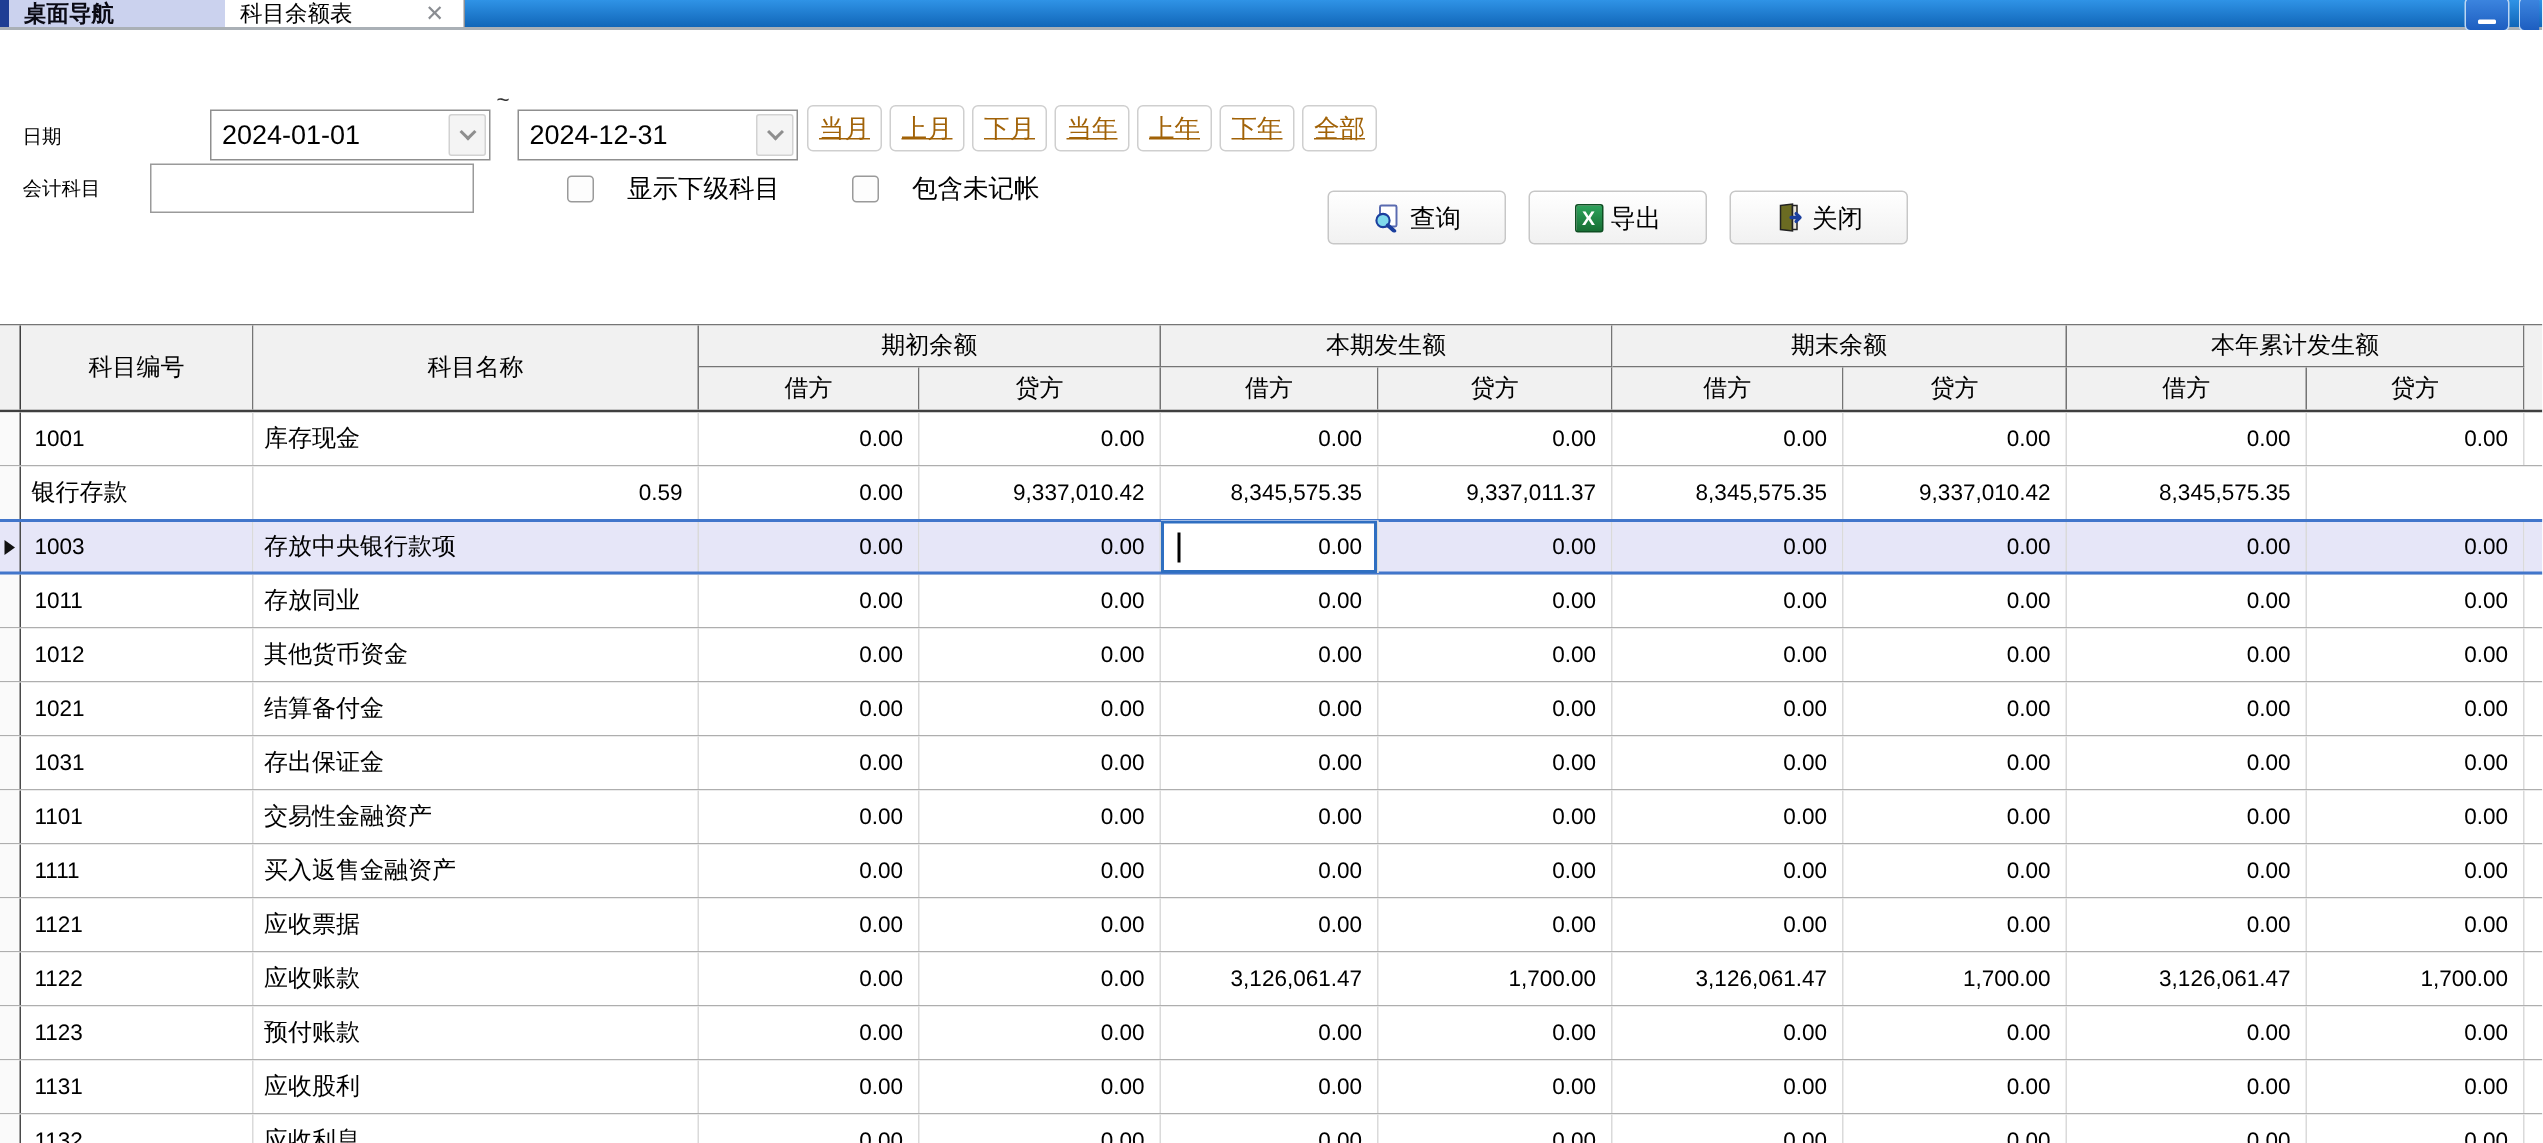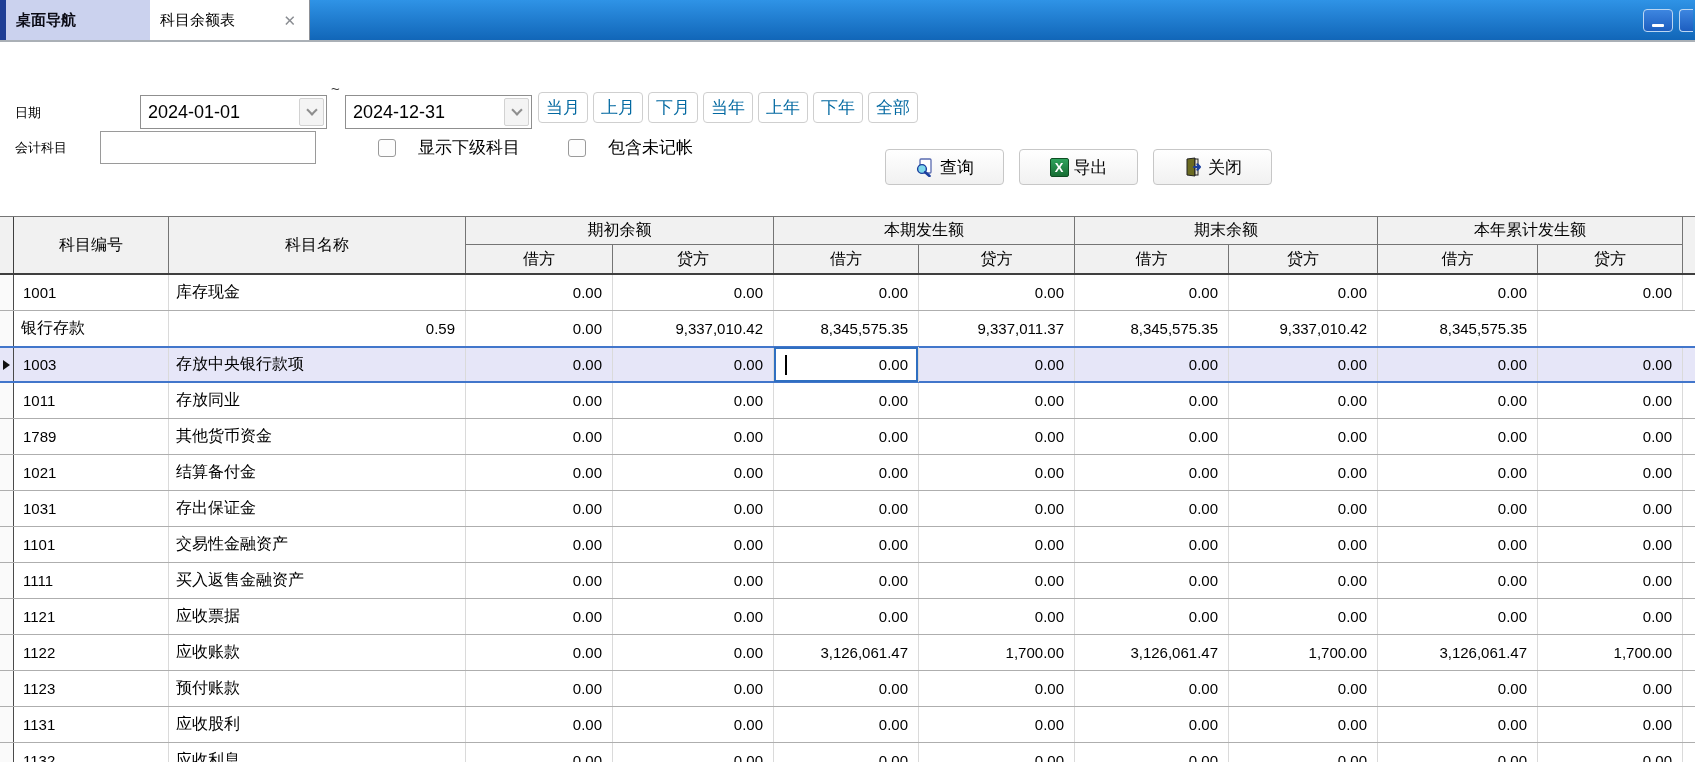--- a/index.html
+++ b/index.html
@@ -1,21 +1,21 @@
 <!DOCTYPE html>
 <html><head>
 <meta charset="utf-8">
 <style>
   * { margin:0; padding:0; box-sizing:border-box; }
   html,body { background:#fff; }
   body { font-family:"Liberation Sans","DejaVu Sans",sans-serif; color:#000; }
   .app { position:relative; width:1695px; height:762px; overflow:hidden; background:#fff; }
 
   
-  .tabstrip { position:relative; height:40px; background:linear-gradient(#2f93e6,#1166b8); display:flex; align-items:stretch; }
+  .tabstrip { position:relative; height:18px; background:linear-gradient(#2f93e6,#1166b8); display:flex; align-items:stretch; }
   .tabstrip-underline { height:2px; background:#aab0b6; }
   .tab { display:flex; align-items:center; font-size:15px; padding:0 10px; cursor:default; }
   .tab.inactive { width:150px; background:#cbd2ee; border-left:6px solid #1f3e94; font-weight:700; color:#0a0a14; }
   .tab.active { width:160px; background:#ffffff; color:#000; justify-content:space-between; border-right:1px solid #8d9096; }
   .tab .close { color:#8a8d92; font-size:15px; line-height:1; padding:1px 3px; }
   .win-buttons { margin-left:auto; display:flex; align-items:center; gap:6px; padding-right:2px; }
   .winbtn { width:30px; height:23px; border-radius:4px; background:linear-gradient(#3d86e0,#1d5ec0); border:1px solid #bcd6f2; display:flex; align-items:flex-end; justify-content:center; }
   .winbtn .dash { width:12px; height:3px; background:#fff; margin-bottom:4px; border-radius:1px; }
   .winbtn.partial { width:14px; border-right:none; border-top-right-radius:0; border-bottom-right-radius:0; }
 
@@ -25,21 +25,21 @@
   .lbl-date { left:15px; top:62px; }
   .lbl-account { left:15px; top:97px; }
   .selectbox { position:absolute; height:34px; width:187px; background:#fff; border:1px solid #8f8f8f; display:flex; align-items:center; }
   .sel-from { left:140px; top:53px; }
   .sel-to { left:345px; top:53px; }
   .selectbox .selval { flex:1; padding-left:7px; font-size:18px; }
   .selectbox .arrowbox { width:25px; align-self:stretch; margin:2px; background:#f4f4f4; border:1px solid #d2d2d2; border-radius:2px; display:flex; align-items:center; justify-content:center; }
   .chev { width:8px; height:8px; border-right:2px solid #8e8e8e; border-bottom:2px solid #8e8e8e; transform:rotate(45deg); margin-top:-4px; }
   .tilde { position:absolute; left:331px; top:38px; font-size:15px; color:#333; }
   .quicklinks { position:absolute; left:538px; top:50px; display:flex; gap:5px; }
-  .qbtn { height:31px; padding:0 7px; background:#fff; border:1px solid #cfcfcf; border-radius:4px; display:flex; align-items:center; font-size:17px; color:#0369a1; cursor:pointer; }
+  .qbtn { height:31px; padding:0 7px; background:#fff; border:1px solid #cfcfcf; border-radius:4px; display:flex; align-items:center; font-size:17px; color:#a16207; text-decoration:underline; cursor:pointer; }
   .acct-input { position:absolute; left:100px; top:89px; width:216px; height:33px; border:1px solid #9a9a9a; background:#fff; font-size:15px; padding:0 6px; font-family:inherit; }
   .checkgroup { position:absolute; display:flex; align-items:center; gap:22px; font-size:17px; }
   .chk1 { left:378px; top:94px; }
   .chk2 { left:568px; top:94px; }
   .checkbox { width:18px; height:18px; border:1px solid #9a9a9a; border-radius:3px; background:#fdfdfd; }
   .actions { position:absolute; left:885px; top:107px; display:flex; gap:15px; }
   .abtn { width:119px; height:36px; background:linear-gradient(#ffffff,#f1f1f1); border:1px solid #c7c7c7; border-radius:4px; display:flex; align-items:center; justify-content:center; gap:5px; font-size:17px; color:#000; cursor:pointer; }
   .abtn svg { display:block; }
   .excel-ico { width:19px; height:19px; background:linear-gradient(#2ea35c,#176e34); border:1px solid #0e4e22; border-radius:2px; color:#fff; font-weight:700; font-size:13px; display:flex; align-items:center; justify-content:center; }
 
@@ -232,21 +232,21 @@
           <div class="cell val">0.00</div>
           <div class="cell val">0.00</div>
           <div class="cell val">0.00</div>
           <div class="cell val">0.00</div>
           <div class="cell val">0.00</div>
           <div class="cell val">0.00</div>
           <div class="cell sliver"></div>
         </div>
         <div class="cols trow">
           <div class="cell indicator"></div>
-          <div class="cell code">1789</div>
+          <div class="cell code">1012</div>
           <div class="cell name">其他货币资金</div>
           <div class="cell val">0.00</div>
           <div class="cell val">0.00</div>
           <div class="cell val">0.00</div>
           <div class="cell val">0.00</div>
           <div class="cell val">0.00</div>
           <div class="cell val">0.00</div>
           <div class="cell val">0.00</div>
           <div class="cell val">0.00</div>
           <div class="cell sliver"></div>

